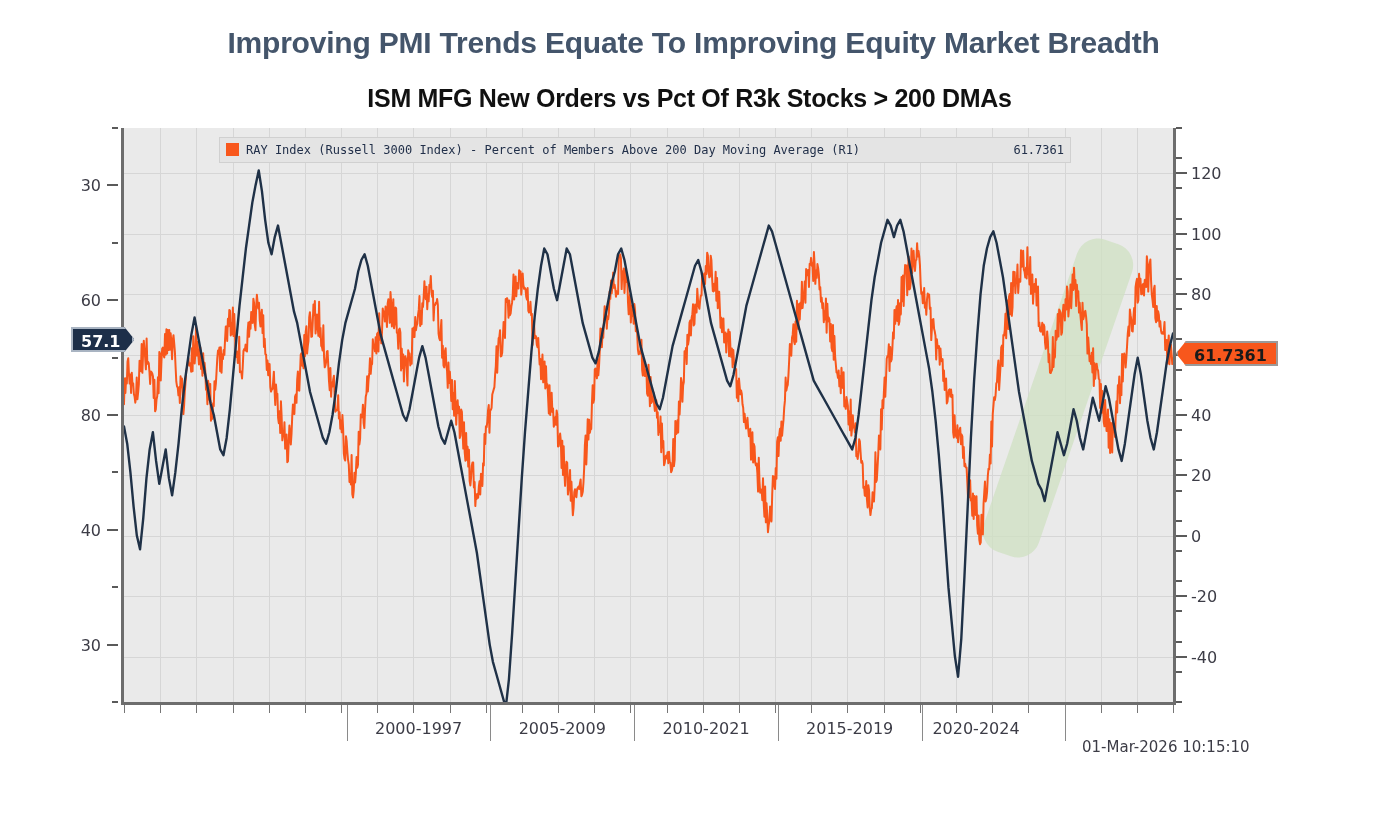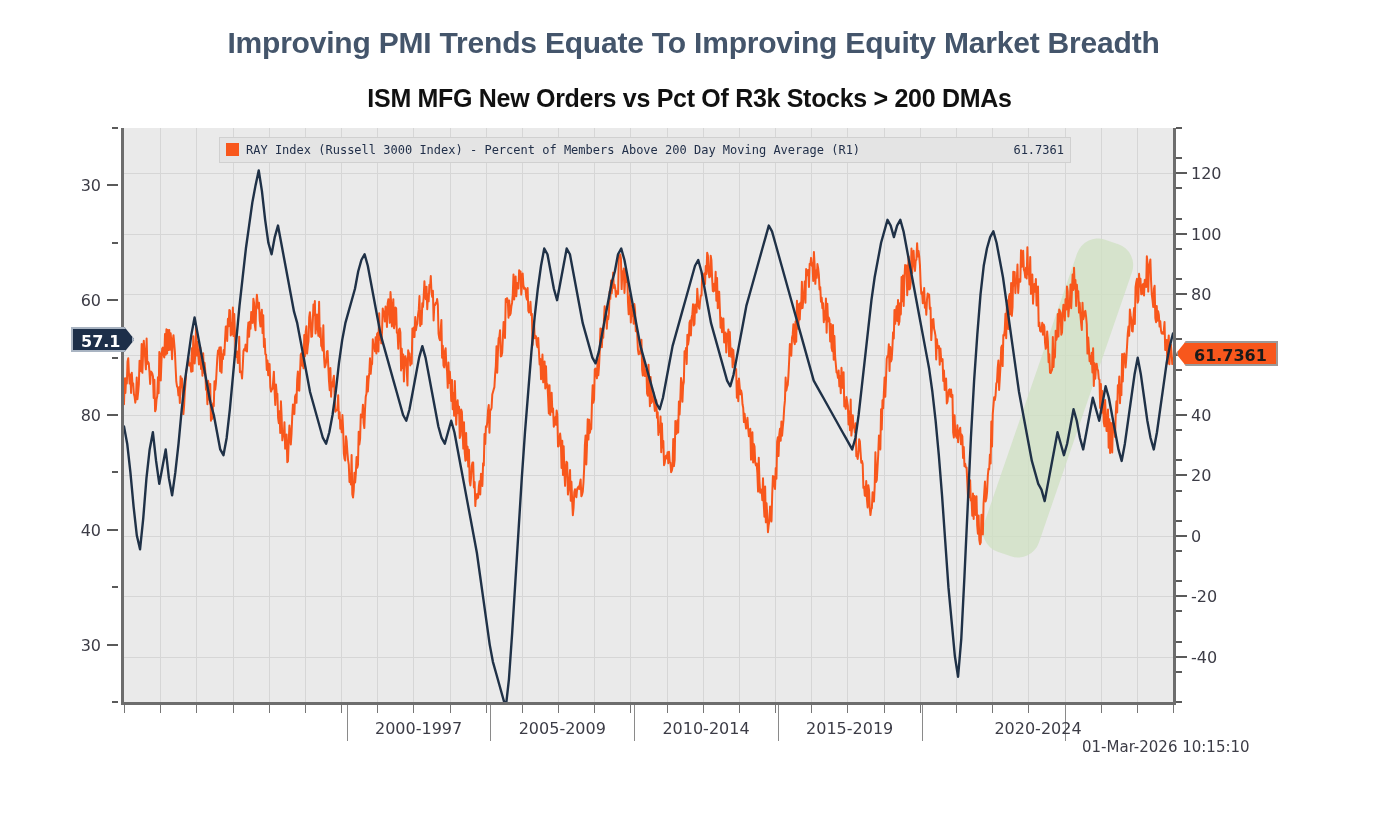--- a/index.html
+++ b/index.html
@@ -257,23 +257,23 @@
         <div class="xtick" style="left: 1015.8px;"></div>
         <div class="xtick" style="left: 1052px;"></div>
         <div class="xtick major" style="left: 225.7px;"></div>
         <div class="xtick major" style="left: 369.4px;"></div>
         <div class="xtick major" style="left: 513.1px;"></div>
         <div class="xtick major" style="left: 656.8px;"></div>
         <div class="xtick major" style="left: 800.5px;"></div>
         <div class="xtick major" style="left: 944.2px;"></div>
         <div class="xlabel" style="left: 297.6px;">2000-1997</div>
         <div class="xlabel" style="left: 441.3px;">2005-2009</div>
-        <div class="xlabel" style="left: 585px;">2010-2014</div>
+        <div class="xlabel" style="left: 585px;">2010-2021</div>
         <div class="xlabel" style="left: 728.7px;">2015-2019</div>
-        <div class="xlabel" style="left: 917px; text-align: right;">2020-2024</div>
+        <div class="xlabel" style="left: 855px; text-align: right;">2020-2024</div>
       </div>
 
     <div class="legend">
       <div class="legend-row">
         <span class="swatch sw-orange"></span>
         <span class="legend-text">RAY Index (Russell 3000 Index) - Percent of Members Above 200 Day Moving Average (R1)</span>
         <span class="legend-val">61.7361</span>
       </div>
     </div>
 

